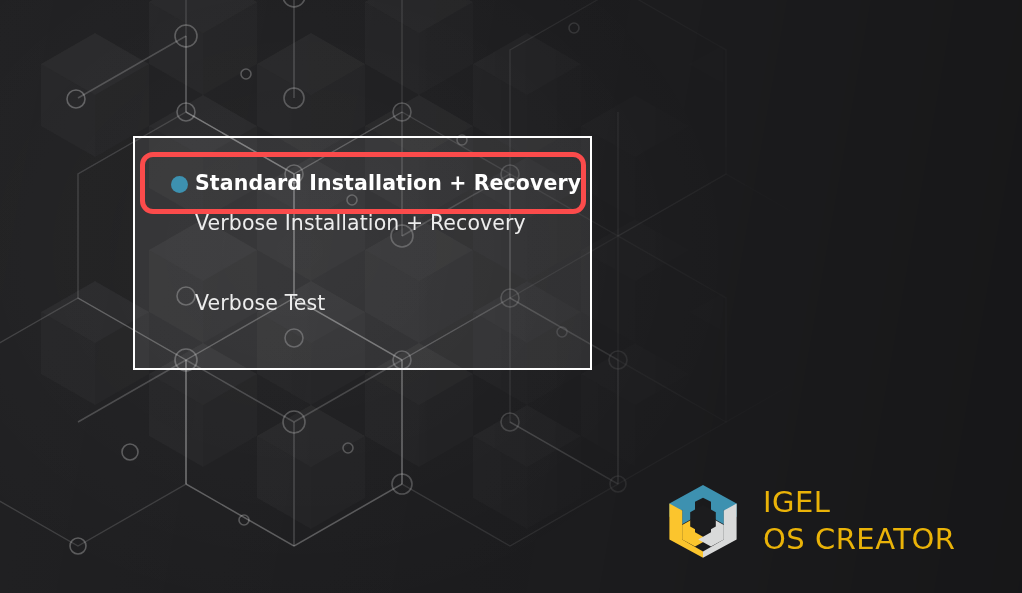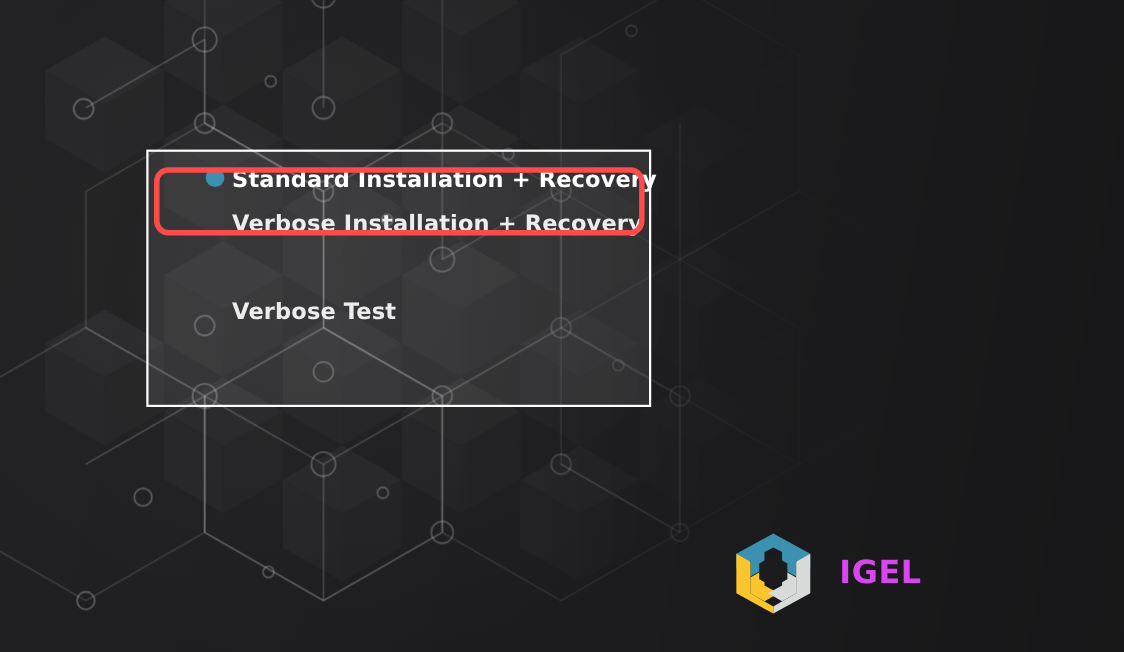--- a/index.html
+++ b/index.html
@@ -48,25 +48,25 @@
     border: 2px solid #ffffff;
     box-sizing: border-box;
     background: rgba(255,255,255,0.085);
   }
   .menu-list {
     position: absolute;
     inset: 0;
   }
   .menu-item {
     position: absolute;
-    left: 16px;
+    left: 0;
     width: 100%;
     height: 40px;
     display: flex;
-    align-items: flex-start;
+    align-items: flex-end;
     box-sizing: border-box;
   }
   .menu-item .bullet-slot {
     width: 24px;
     margin-left: 36px;
     display: flex;
     align-items: center;
     justify-content: flex-start;
   }
   .bullet {
@@ -82,21 +82,21 @@
     letter-spacing: 0.1px;
     line-height: 1;
     white-space: nowrap;
   }
   .menu-item.selected .menu-label {
     font-weight: bold;
     color: #ffffff;
   }
   .menu-item:not(.selected) .menu-label {
     margin-left: 0px;
-    font-weight: bold;
+    font-weight: normal;
     color: #ededed;
   }
   .menu-item:not(.selected) .bullet-slot .bullet {
     display: none;
   }
 
   
   #row-0 { top: 15px; }
   #row-1 { top: 55px; }
   #row-2 { top: 95px; }
@@ -130,22 +130,22 @@
     height: 80px;
     flex: 0 0 80px;
   }
   #brand-text {
     margin-left: 20px;
     display: flex;
     flex-direction: column;
     justify-content: center;
   }
   .brand-line {
-    color: #d946ef;
-    font-weight: bold;
+    color: #eab308;
+    font-weight: normal;
     font-size: 29px;
     letter-spacing: 0.5px;
     line-height: 1.28;
     white-space: nowrap;
   }
   #brand-line-1 { font-size: 29px; }
   #brand-line-2 { font-size: 29px; }
 </style>
 </head>
 <body>
@@ -312,16 +312,17 @@
       <polygon points="8,28 24,37 24,73 50,88 50,96 8,73" fill="#fbc52d"></polygon>
       <polygon points="24,55 40,46 40,64 56,73 40,82 24,73" fill="#fbc52d"></polygon>
 
       <polygon points="92,28 92,73 50,96 50,88 76,73 76,37" fill="#d9dada"></polygon>
       <polygon points="76,55 76,73 60,82 44,73 60,64 60,46" fill="#d9dada"></polygon>
 
       <polygon points="50,30 66,39 66,57 50,66 34,57 34,39" fill="#1c1c1e"></polygon>
     </svg>
     <div id="brand-text">
       <div class="brand-line" id="brand-line-1">IGEL</div>
+      <div class="brand-line" id="brand-line-2">OS CREATOR</div>
     </div>
   </div>
 
 </div>
 
 </body></html>

